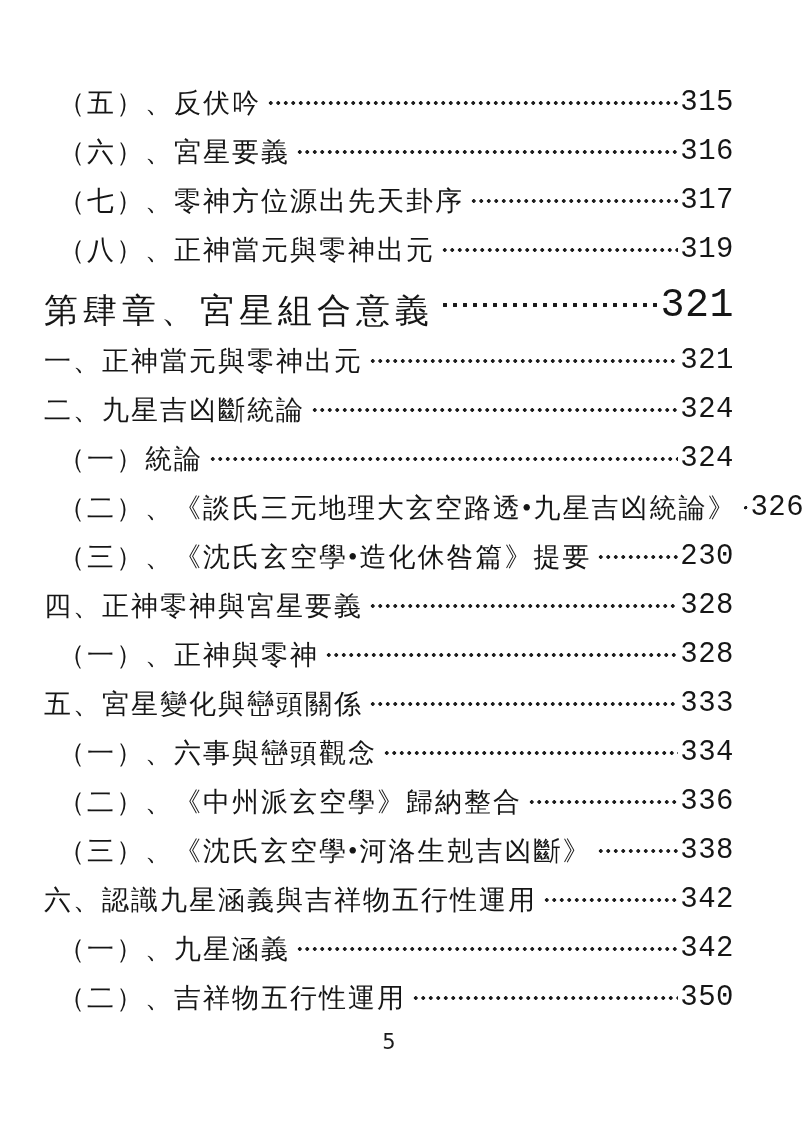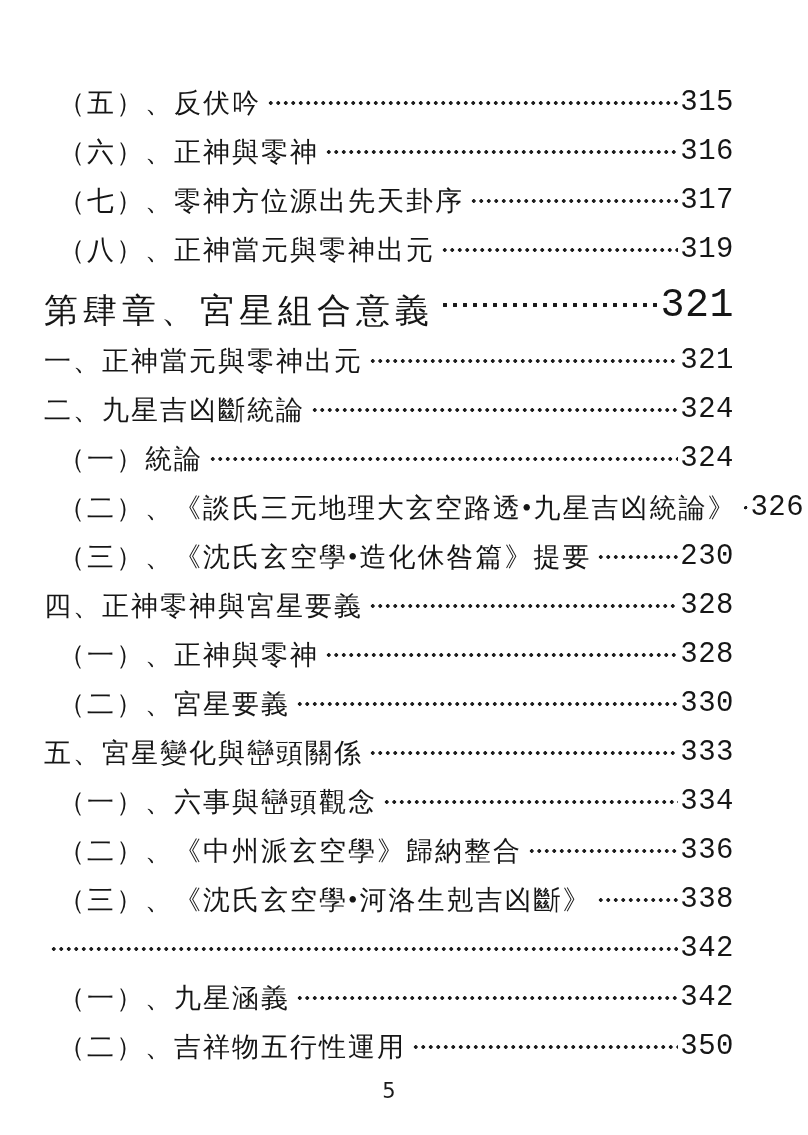--- a/index.html
+++ b/index.html
@@ -73,21 +73,21 @@
 <body>
 
 <main class="page">
   <div class="toc-list">
       <div class="row l2">
     <span class="label">（五）、反伏吟</span>
     <span class="leader"></span>
     <span class="pagenum">315</span>
   </div>
       <div class="row l2">
-    <span class="label">（六）、正神與零神</span>
+    <span class="label">（六）、宮星要義</span>
     <span class="leader"></span>
     <span class="pagenum">316</span>
   </div>
       <div class="row l2">
     <span class="label">（七）、零神方位源出先天卦序</span>
     <span class="leader"></span>
     <span class="pagenum">317</span>
   </div>
       <div class="row l2">
     <span class="label">（八）、正神當元與零神出元</span>
@@ -127,25 +127,20 @@
       <div class="row l1">
     <span class="label">四、正神零神與宮星要義</span>
     <span class="leader"></span>
     <span class="pagenum">328</span>
   </div>
       <div class="row l2">
     <span class="label">（一）、正神與零神</span>
     <span class="leader"></span>
     <span class="pagenum">328</span>
   </div>
-      <div class="row l2">
-    <span class="label">（二）、宮星要義</span>
-    <span class="leader"></span>
-    <span class="pagenum">330</span>
-  </div>
       <div class="row l1">
     <span class="label">五、宮星變化與巒頭關係</span>
     <span class="leader"></span>
     <span class="pagenum">333</span>
   </div>
       <div class="row l2">
     <span class="label">（一）、六事與巒頭觀念</span>
     <span class="leader"></span>
     <span class="pagenum">334</span>
   </div>
@@ -153,20 +148,21 @@
     <span class="label">（二）、《中州派玄空學》歸納整合</span>
     <span class="leader"></span>
     <span class="pagenum">336</span>
   </div>
       <div class="row l2">
     <span class="label">（三）、《沈氏玄空學•河洛生剋吉凶斷》</span>
     <span class="leader"></span>
     <span class="pagenum">338</span>
   </div>
       <div class="row l1">
+    <span class="label">六、認識九星涵義與吉祥物五行性運用</span>
     <span class="leader"></span>
     <span class="pagenum">342</span>
   </div>
       <div class="row l2">
     <span class="label">（一）、九星涵義</span>
     <span class="leader"></span>
     <span class="pagenum">342</span>
   </div>
       <div class="row l2">
     <span class="label">（二）、吉祥物五行性運用</span>

